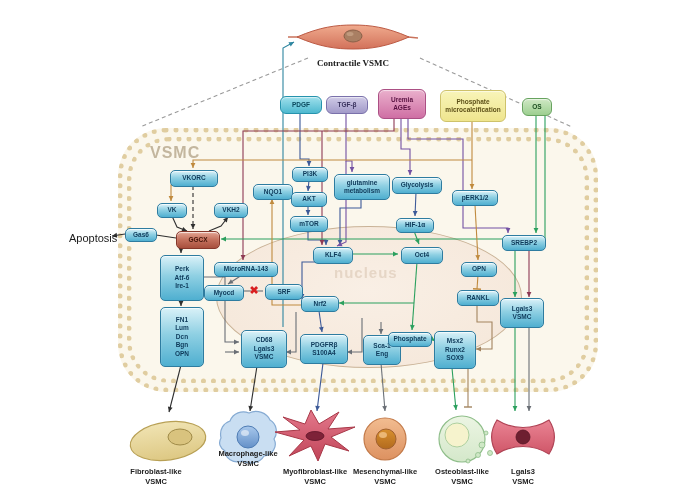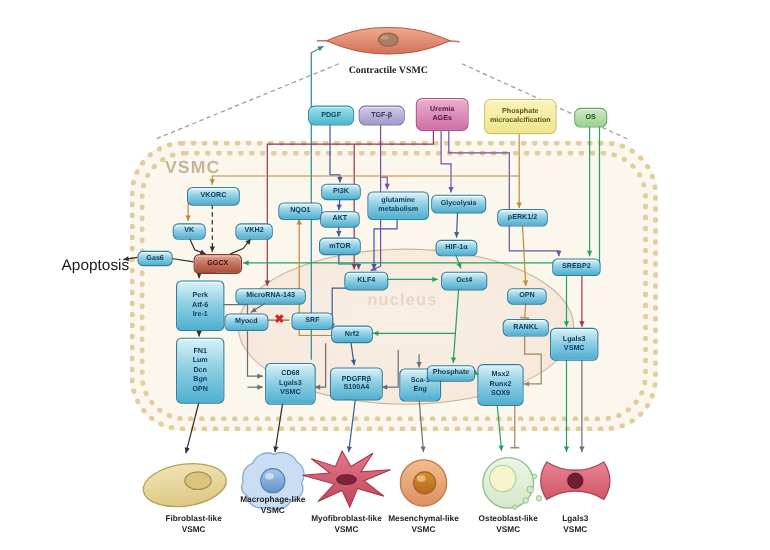--- a/index.html
+++ b/index.html
@@ -10,21 +10,21 @@
   .membrane{border-radius:48px;border:5px dotted #e0cda0;background:transparent;z-index:1;}
   #mem-outer{left:118px;top:128px;width:470px;height:254px;}
   #mem-inner{left:127px;top:137px;width:452px;height:236px;border-radius:42px;}
   #nucleus{left:216px;top:226px;width:304px;height:140px;border-radius:50%;
     background:radial-gradient(ellipse at 50% 45%, #f9efe5 0%, #f6e9dc 70%, #f2e2d2 100%);
     border:1.5px solid #c9b296;z-index:1;}
   .watermark{font-weight:bold;color:#c3b69e;z-index:2;letter-spacing:1px;}
   #vsmc-label{left:150px;top:144px;font-size:16px;}
   #nucleus-label{left:334px;top:264px;font-size:15px;color:#e6d6c6;text-align:right;}
   #contractile-label{left:293px;top:58px;width:120px;text-align:center;font-size:9px;font-weight:bold;color:#222;z-index:4;font-family:Liberation Serif, serif;}
-  #apoptosis-label{left:56px;top:232px;font-size:14px;color:#1a1a1a;z-index:4;}
+  #apoptosis-label{left:69px;top:232px;font-size:11px;color:#1a1a1a;z-index:4;}
   #overlay{left:0;top:0;z-index:2;}
   #nodes-layer{left:0;top:0;width:700px;height:500px;z-index:3;pointer-events:none;}
   .node{position:absolute;display:flex;flex-direction:column;align-items:center;justify-content:center;
     border-radius:5px;font-weight:bold;font-size:6.5px;line-height:1.3;text-align:center;color:#0e3a5a;
     background:linear-gradient(180deg,#d9f1f8 0%,#8fd0e3 45%,#4fafd0 100%);
     border:1px solid #2e7ca0;box-shadow:inset 0 1px 1px rgba(255,255,255,.75);}
   .node.red{background:linear-gradient(180deg,#e3a492 0%,#c3705c 50%,#a84f3d 100%);border-color:#86372a;color:#401208;}
   .stim{position:absolute;display:flex;flex-direction:column;align-items:center;justify-content:center;
     border-radius:6px;font-weight:bold;font-size:6.5px;line-height:1.25;text-align:center;
     box-shadow:inset 0 1px 1px rgba(255,255,255,.6);}
@@ -345,21 +345,21 @@
         <div>Lgals3</div>
         <div>VSMC</div>
       </div>
     </div>
 
   <div id="contractile-label" class="abs">Contractile VSMC</div>
   <div id="vsmc-label" class="abs watermark">VSMC</div>
   <div id="nucleus-label" class="abs watermark">nucleus</div>
   <div id="apoptosis-label" class="abs">Apoptosis</div>
 
-<div class="cellLabel" style="left: 176px; top: 467px;">
+<div class="cellLabel" style="left: 156px; top: 467px;">
       <div>Fibroblast-like</div>
       <div>VSMC</div>
     </div>
     <div class="cellLabel" style="left: 248px; top: 449px;">
       <div>Macrophage-like</div>
       <div>VSMC</div>
     </div>
     <div class="cellLabel" style="left: 315px; top: 467px; text-align: center;">
       <div>Myofibroblast-like</div>
       <div>VSMC</div>

